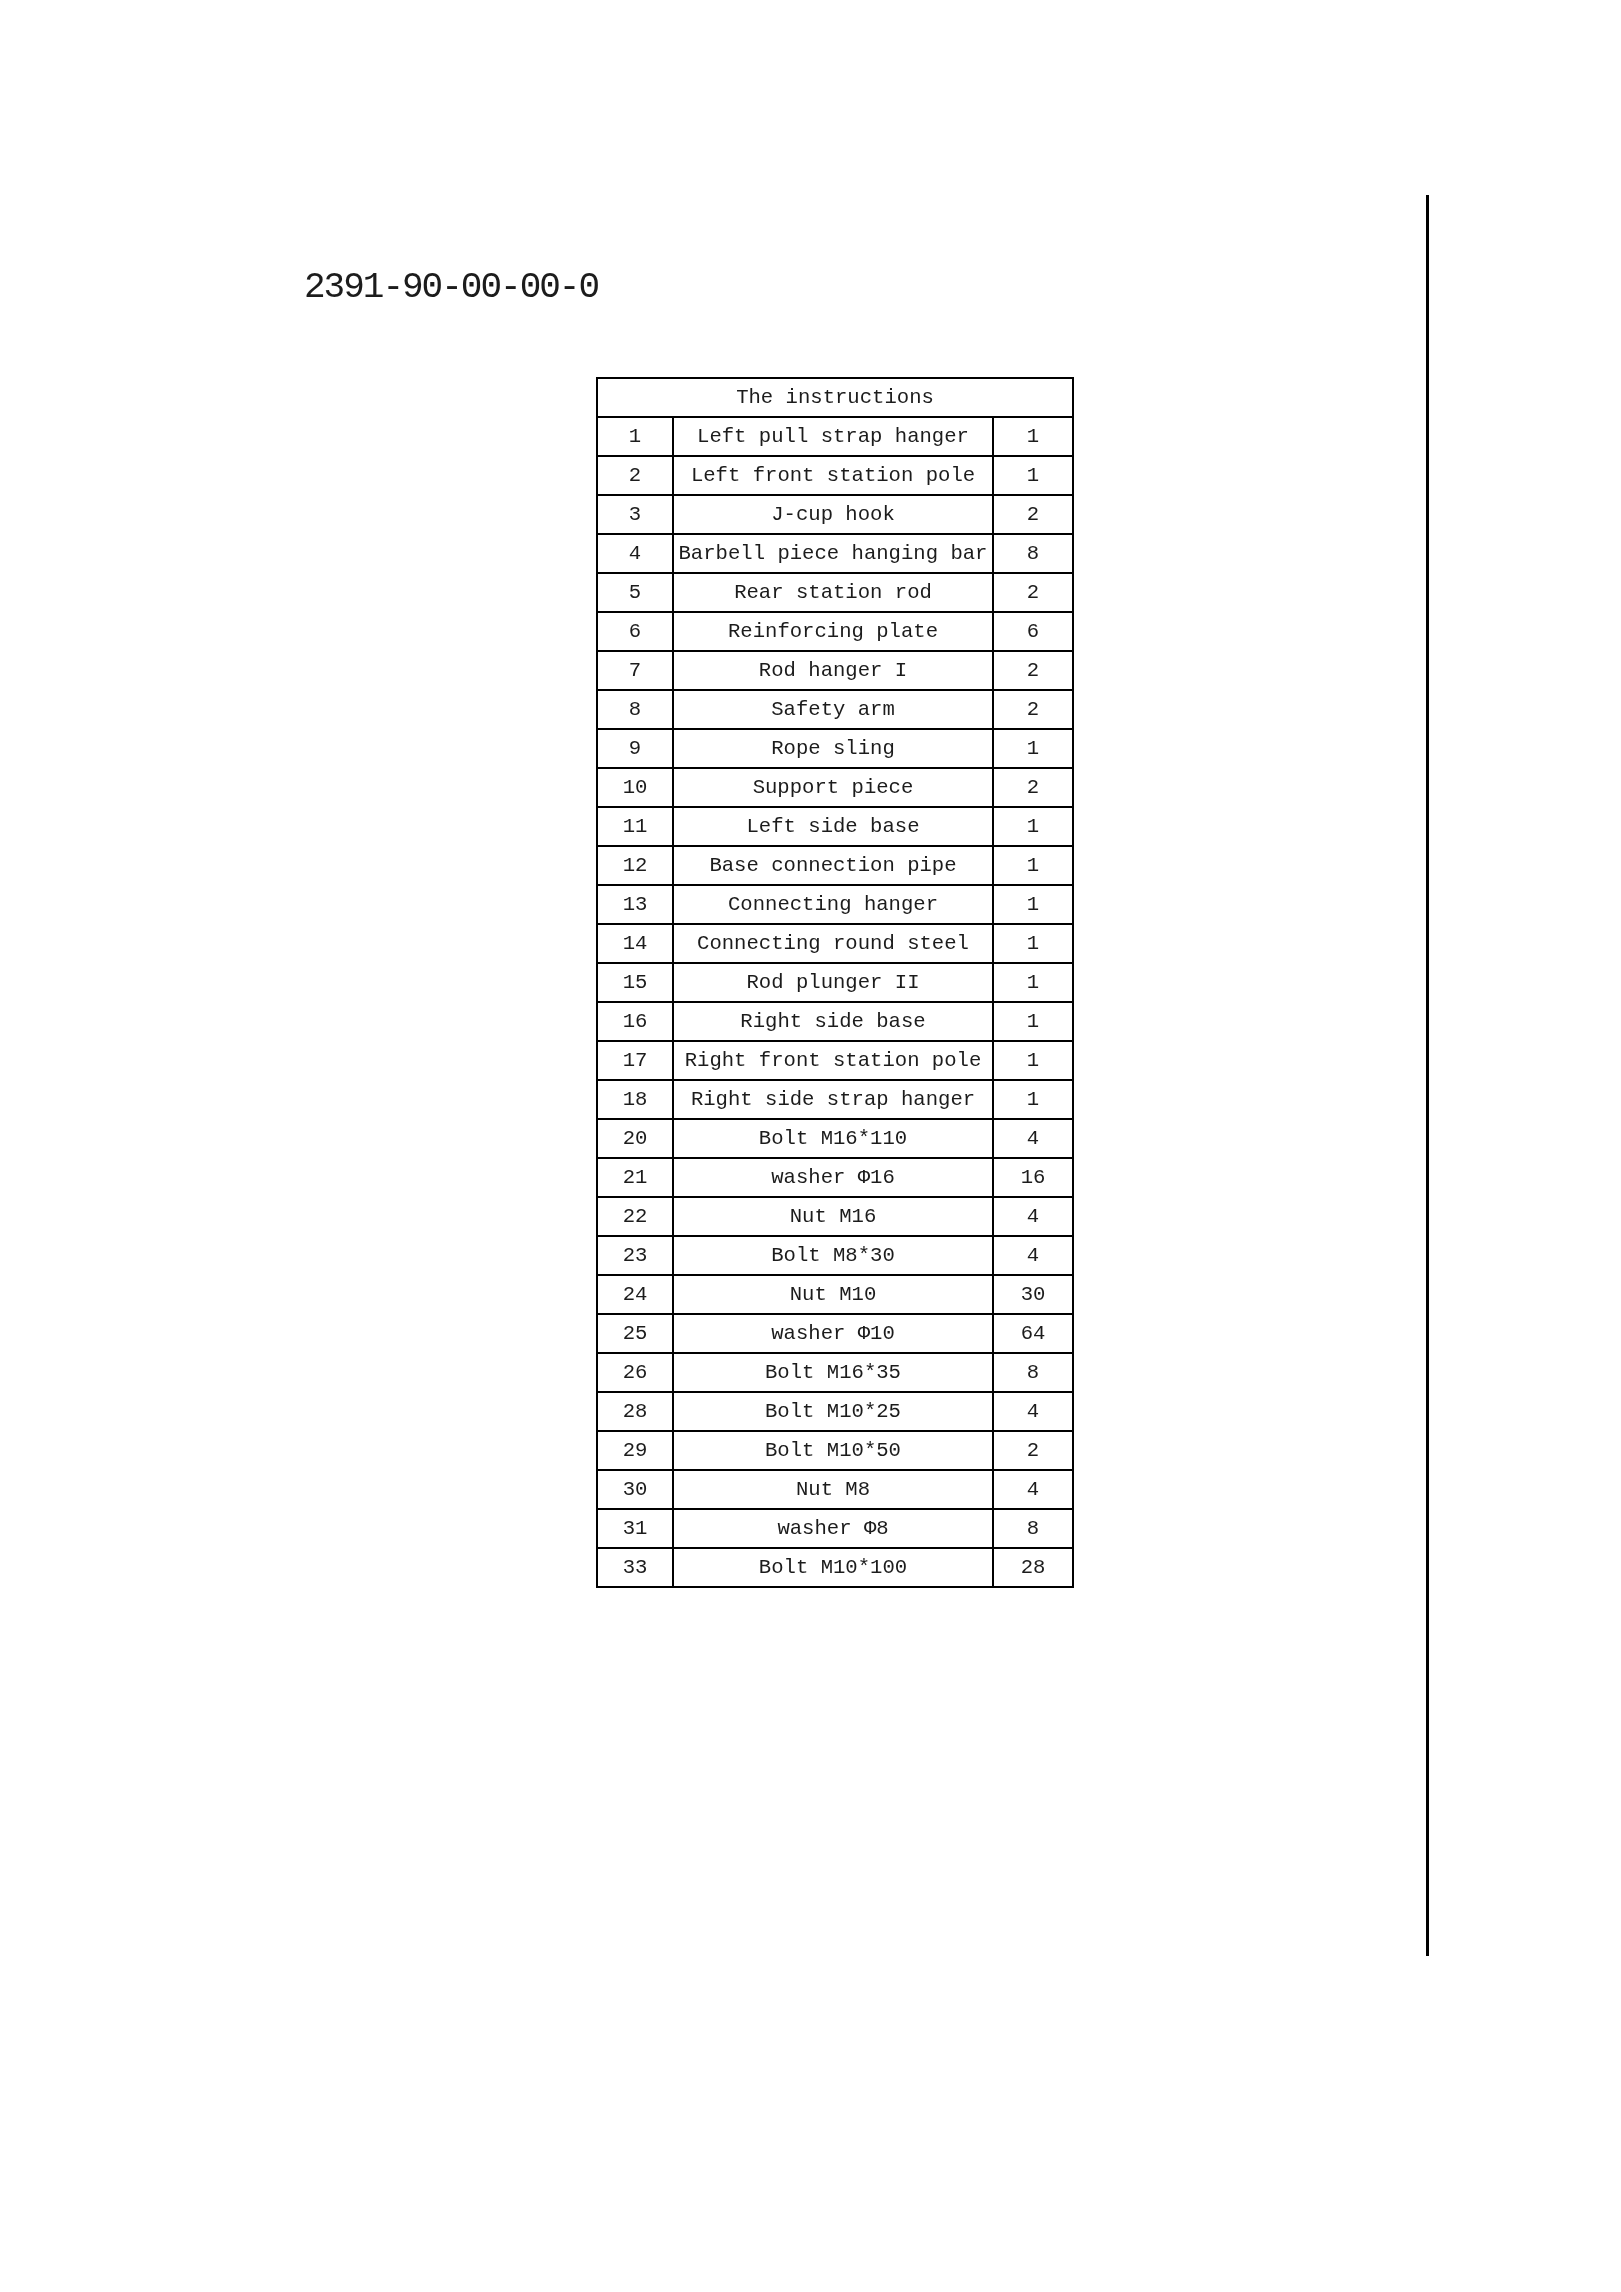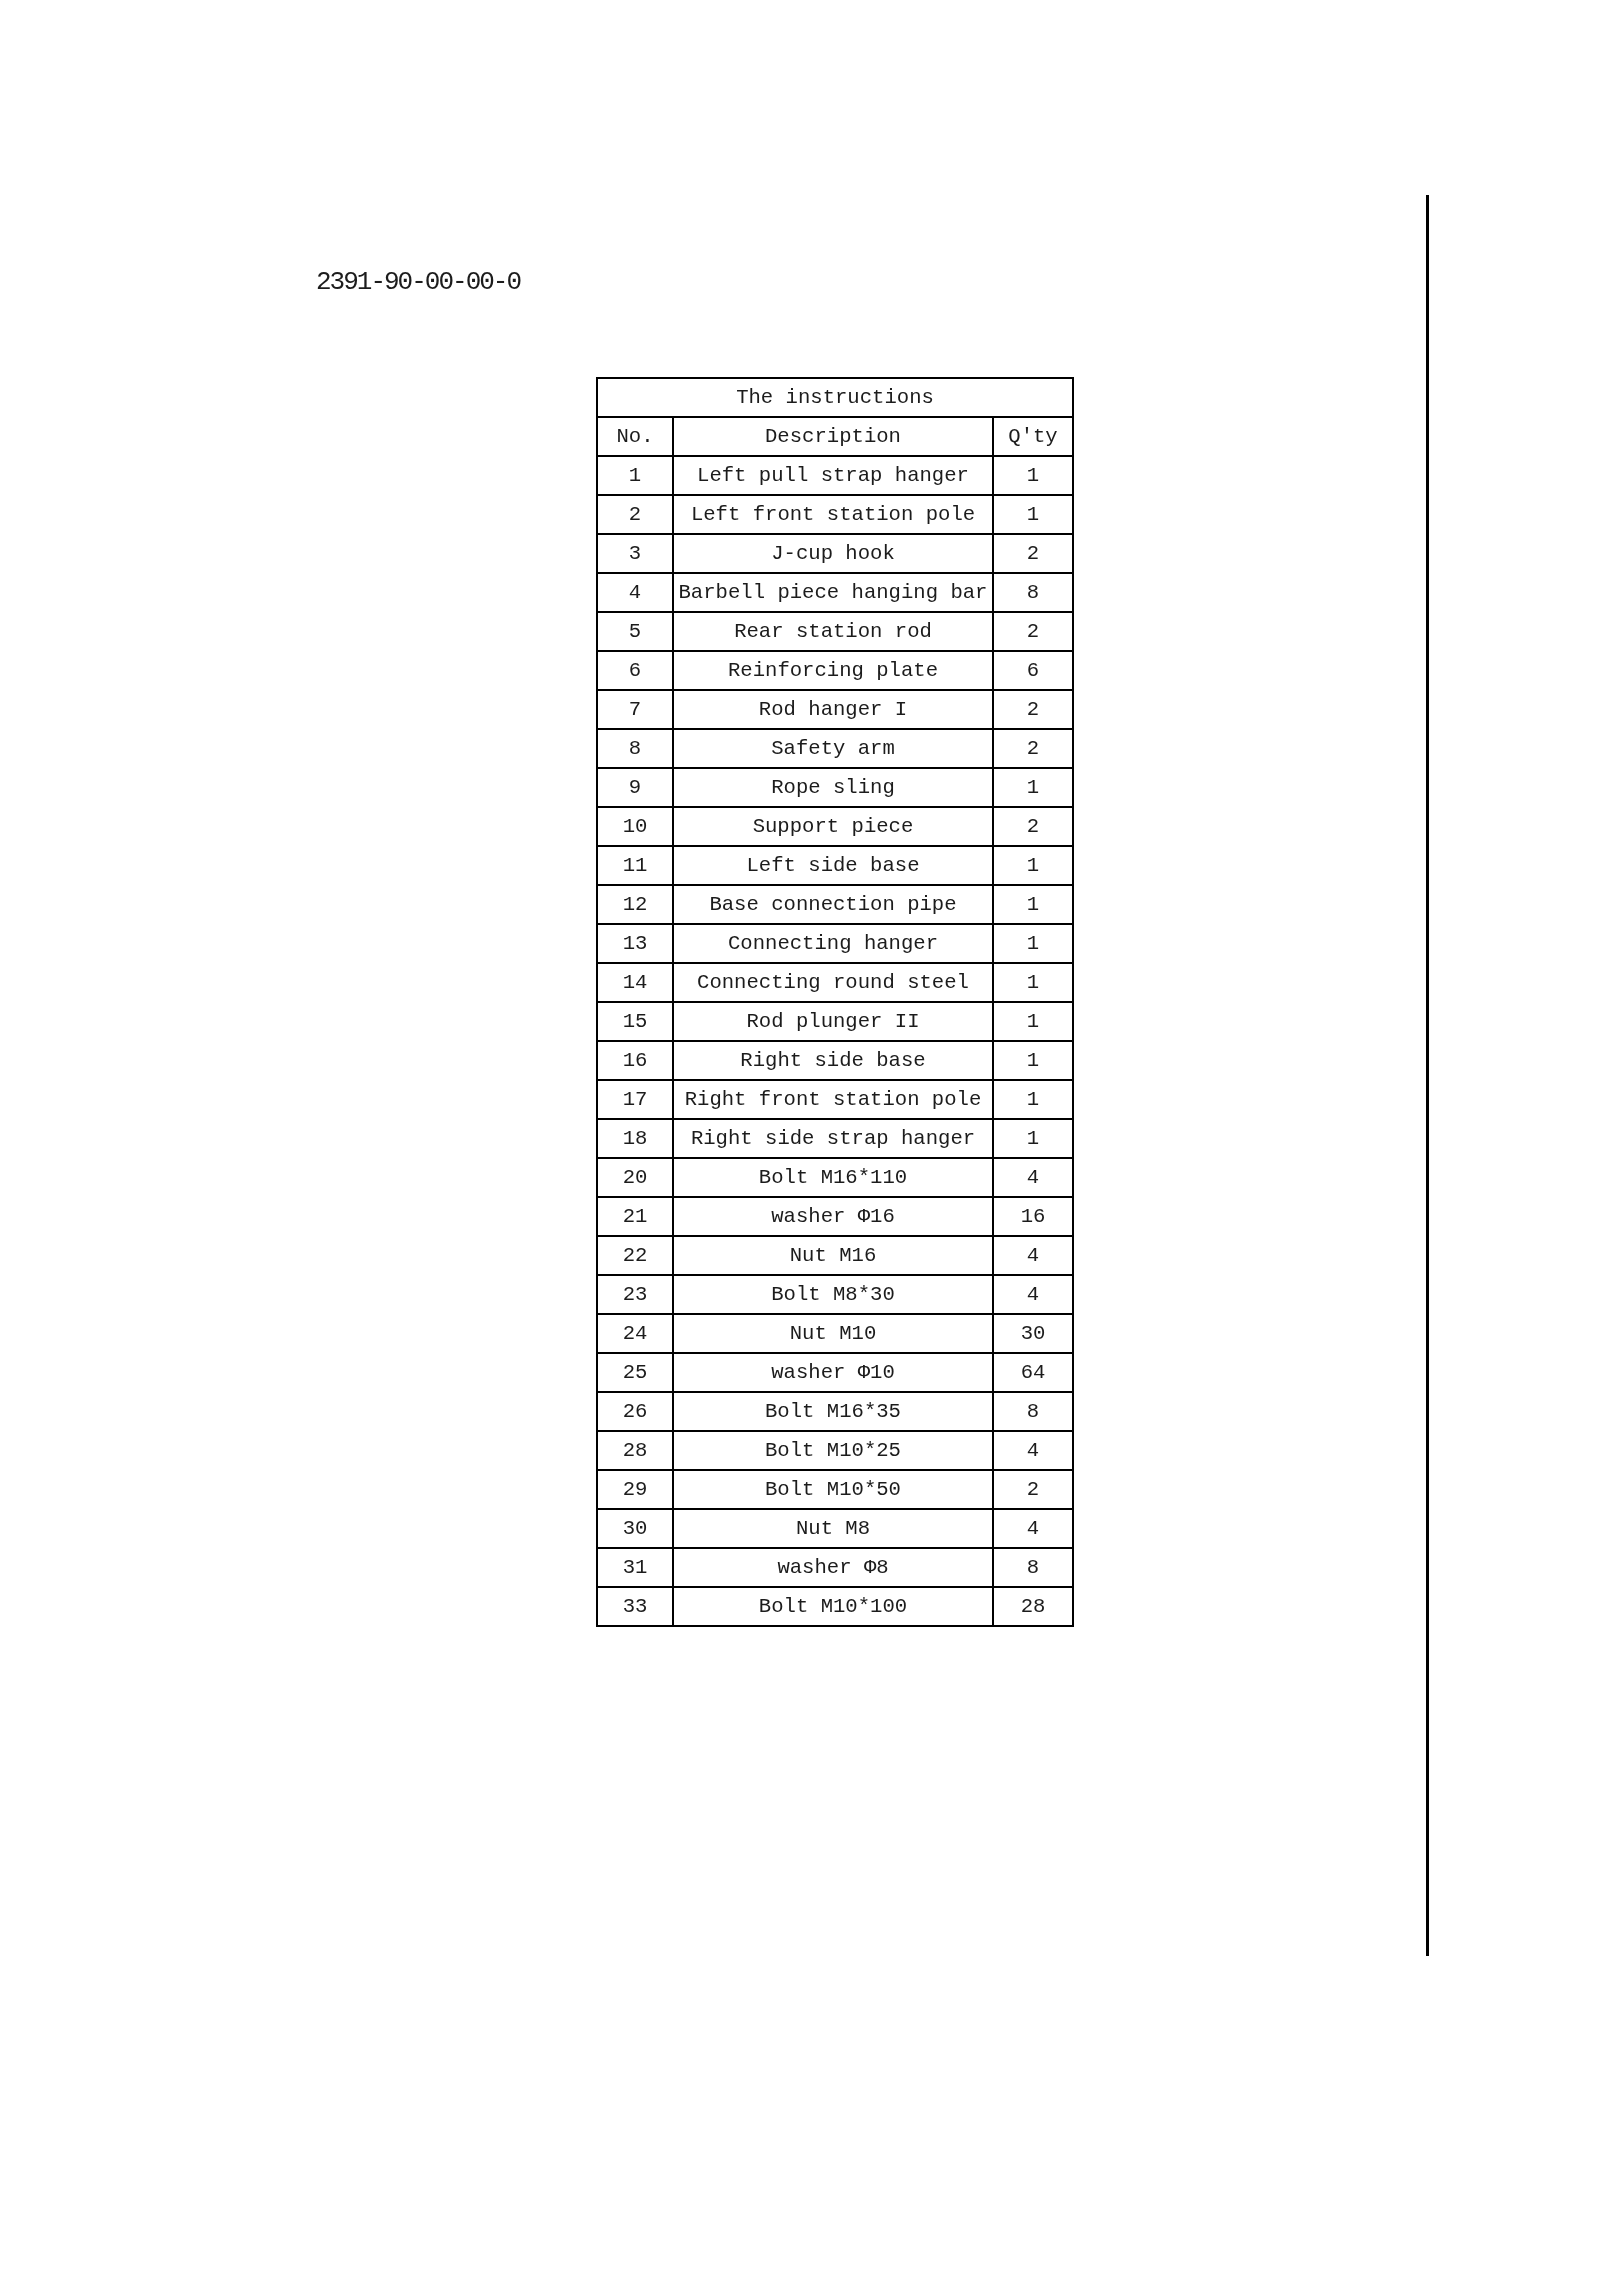--- a/index.html
+++ b/index.html
@@ -13,25 +13,24 @@
     height: 2293px;
     background: #ffffff;
     overflow: hidden;
     font-family: "Liberation Mono", "DejaVu Sans Mono", monospace;
     color: #1c1c1c;
   }
   .doc-number {
     position: absolute;
     left: 304px;
     top: 267px;
-    font-size: 26px;
+    font-size: 36px;
     letter-spacing: -2px;
     color: #1c1c1c;
     white-space: pre;
-    margin-left: 12px;
   }
   .parts-table {
     position: absolute;
     left: 596px;
     top: 377px;
     border-collapse: collapse;
     table-layout: fixed;
     width: 476px;
     border: 2.9px solid #000000;
   }
@@ -73,25 +72,20 @@
   <table class="parts-table">
     <colgroup>
       <col class="col-no">
       <col class="col-desc">
       <col class="col-qty">
     </colgroup>
     <thead>
       <tr class="title-row">
         <th colspan="3">The instructions</th>
       </tr>
-      <tr class="header-row">
-        <th>No.</th>
-        <th>Description</th>
-        <th>Q'ty</th>
-      </tr>
     </thead>
     <tbody>
         <tr class="data-row">
     <td>1</td>
     <td>Left pull strap hanger</td>
     <td>1</td>
   </tr>
         <tr class="data-row">
     <td>2</td>
     <td>Left front station pole</td>

